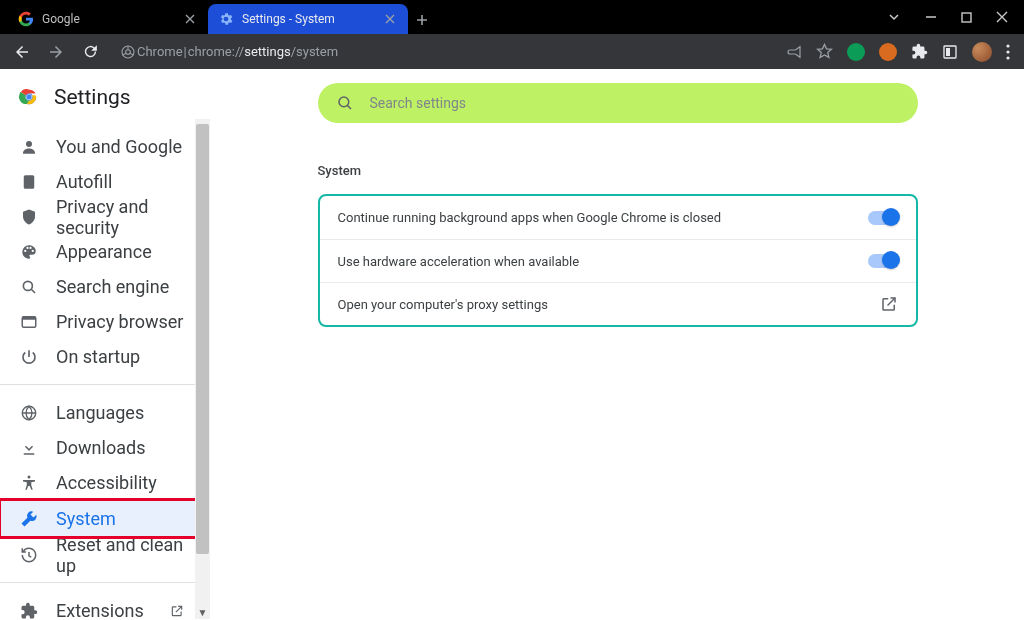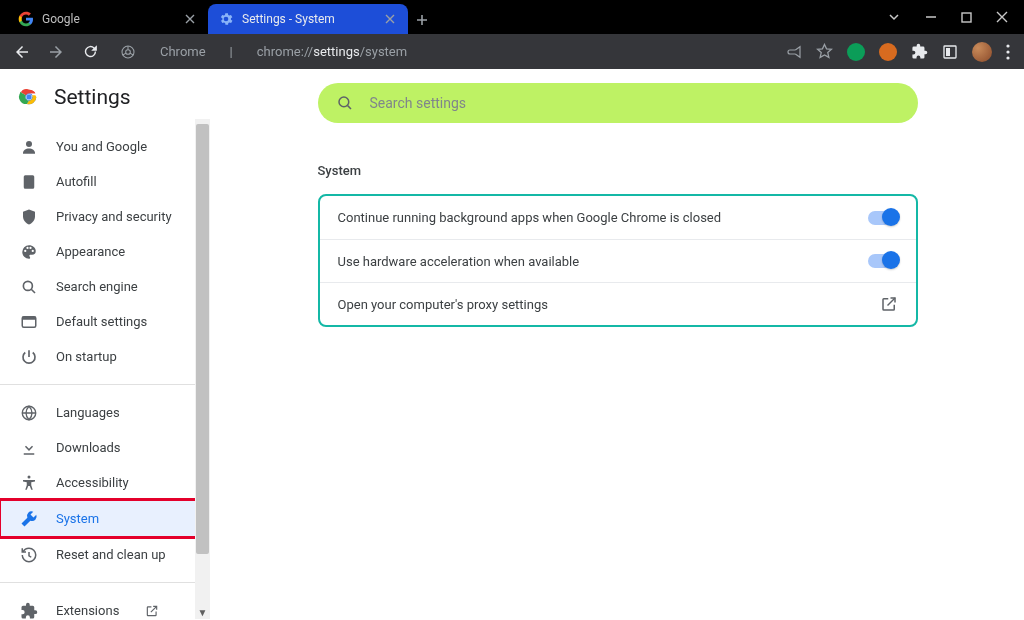--- a/index.html
+++ b/index.html
@@ -14,21 +14,21 @@
   .tab .tab-title { flex: 1; white-space: nowrap; overflow: hidden; text-overflow: ellipsis; font-size: 12px; }
   .tab .tab-close { width: 16px; height: 16px; color: #9aa0a6; display: flex; align-items: center; justify-content: center; cursor: pointer; }
   .newtab-btn { width: 28px; height: 28px; display: flex; align-items: center; justify-content: center; color: #9aa0a6; cursor: pointer; }
   .window-controls { position: absolute; right: 0; top: 0; height: 34px; display: flex; align-items: center; gap: 24px; padding-right: 16px; color: #c8c8c8; }
   .window-controls svg, .window-controls span { cursor: pointer; }
 
   
   .addressbar { height: 35px; background: #35363a; display: flex; align-items: center; padding: 0 8px; gap: 6px; }
   .nav-btn { width: 28px; height: 28px; display: flex; align-items: center; justify-content: center; color: #9aa0a6; cursor: pointer; border-radius: 50%; }
   .nav-btn.enabled { color: #e8eaed; }
-  .omnibox { flex: 1; height: 28px; display: flex; align-items: center; padding: 0 10px; color: #9aa0a6; font-size: 13px; gap: 24px; }
+  .omnibox { flex: 1; height: 28px; display: flex; align-items: center; padding: 0 10px; color: #9aa0a6; font-size: 13px; gap: 1px; }
   .omnibox .chrome-icon { color: #9aa0a6; display:flex; align-items:center; }
   .omnibox .url { color: #9aa0a6; }
   .omnibox .url .bold { color: #e8eaed; }
   .ext-icons { display:flex; align-items:center; gap:14px; padding-right:6px; }
   .ext-icons span, .ext-icons svg { cursor:pointer; }
   .ext-badge { width:18px; height:18px; border-radius:50%; display:inline-block; }
   .avatar { width:20px; height:20px; border-radius:50%; background: radial-gradient(circle at 30% 30%, #c98b5a, #8a4a2a); }
 
   
   .page { height: 551px; display:flex; background:#fff; }
@@ -37,21 +37,21 @@
   .scroll-thumb { position:absolute; right:1px; top:55px; width:13px; height:430px; background:#c1c1c1; border-radius:2px; }
   .scroll-arrow { position:absolute; right:0; width:15px; height:15px; display:flex; align-items:center; justify-content:center; color:#606060; font-size:10px; }
   .scroll-arrow.up { top:50px; }
   .scroll-arrow.down { bottom:0; }
 
   .header { height:56px; display:flex; align-items:center; padding-left:18px; gap:14px; }
   .header .logo { width:22px; height:22px; }
   .header .title { font-size:21px; color:#202124; font-weight:400; }
 
   .side-list { padding-top:4px; }
-  .side-item { height:35px; display:flex; align-items:center; padding-left:20px; gap:18px; font-size:13px; color:#3c4043; cursor:pointer; border-radius:0 18px 18px 0; margin-right:15px; }
+  .side-item { height:35px; display:flex; align-items:center; padding-left:20px; gap:18px; font-size:18px; color:#3c4043; cursor:pointer; border-radius:0 18px 18px 0; margin-right:15px; }
   .side-item .icon { width:18px; height:18px; color:#5f6368; display:flex; align-items:center; justify-content:center; }
   .side-item.selected { background:#e8f0fe; color:#1a73e8; }
   .side-item.selected .icon { color:#1a73e8; }
   .side-item.highlighted { outline:3px solid #e4002b; outline-offset:-1px; border-radius:0; margin-right:9px; height:37px;}
   .side-divider { height:1px; background:#e0e0e0; margin:10px 0; }
 
   
   .main { flex:1; padding: 0 0 0 0; display:flex; flex-direction:column; align-items:center; }
   .searchbar { margin-top:14px; width:600px; height:40px; background:#bef264; border-radius:22px; display:flex; align-items:center; padding:0 18px; gap:16px; }
   .searchbar .icon { color:#5f6368; }
@@ -269,21 +269,21 @@
           </span>
           <span>Search engine</span>
         </div>
         <div class="side-item">
           <span class="icon">
             <svg width="18" height="18" viewBox="0 0 24 24" fill="currentColor">
               <rect x="3" y="5" width="18" height="14" rx="2" fill="none" stroke="currentColor" stroke-width="2"></rect>
               <rect x="3" y="5" width="18" height="4"></rect>
             </svg>
           </span>
-          <span>Default settings</span>
+          <span>Privacy browser</span>
         </div>
         <div class="side-item">
           <span class="icon">
             <svg width="18" height="18" viewBox="0 0 24 24" fill="none" stroke="currentColor" stroke-width="2.2">
               <path d="M12 3v9"></path>
               <path d="M7 6a8 8 0 1010 0"></path>
             </svg>
           </span>
           <span>On startup</span>
         </div>

